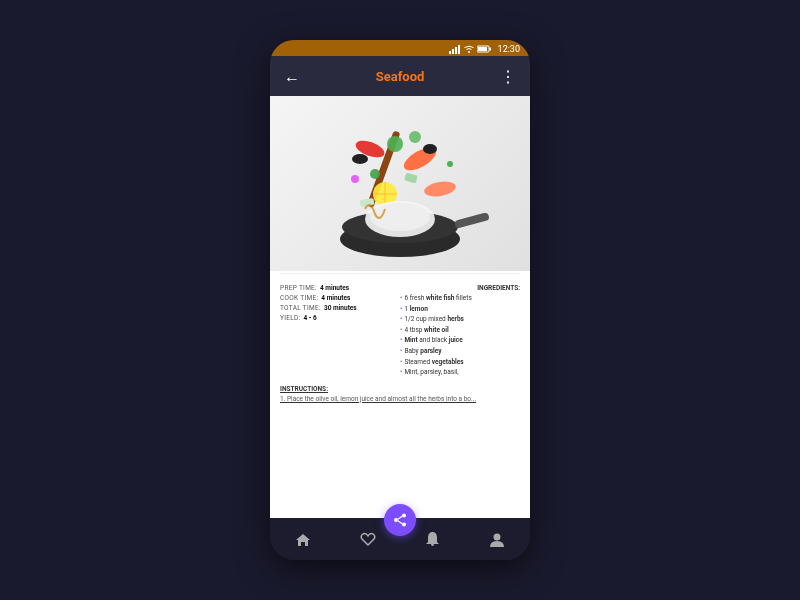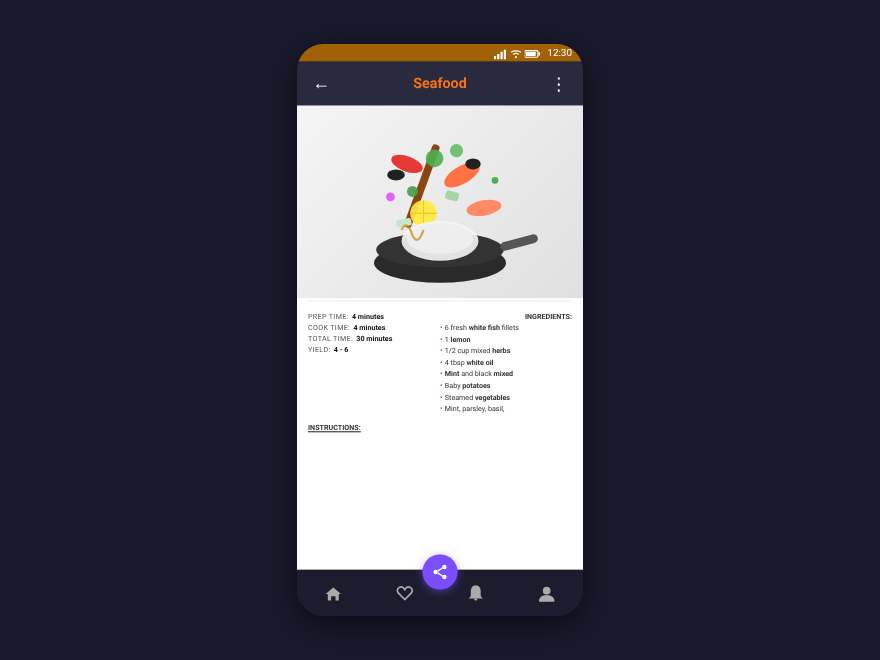--- a/index.html
+++ b/index.html
@@ -318,39 +318,40 @@
         <div class="ingredient-item">
           <span class="ingredient-dot">•</span>
           <span>1/2 cup mixed <strong>herbs</strong></span>
         </div>
         <div class="ingredient-item">
           <span class="ingredient-dot">•</span>
           <span>4 tbsp <strong>white oil</strong></span>
         </div>
         <div class="ingredient-item">
           <span class="ingredient-dot">•</span>
-          <span><strong>Mint</strong> and black <strong>mixed</strong></span>
-        </div>
-        <div class="ingredient-item">
-          <span class="ingredient-dot">•</span>
-          <span>Baby <strong>potatoes</strong></span>
+          <span><strong>Mint</strong> and black <strong>juice</strong></span>
+        </div>
+        <div class="ingredient-item">
+          <span class="ingredient-dot">•</span>
+          <span>Baby <strong>parsley</strong></span>
         </div>
         <div class="ingredient-item">
           <span class="ingredient-dot">•</span>
           <span>Steamed <strong>vegetables</strong></span>
         </div>
         <div class="ingredient-item">
           <span class="ingredient-dot">•</span>
           <span>Mint, parsley, basil,</span>
         </div>
       </div>
     </div>
 
     <div class="instructions-area">
       <div class="instructions-label">INSTRUCTIONS:</div>
+      <div class="instructions-text">1. Place the olive oil, lemon juice and almost all the herbs into a bo...</div>
     </div>
   </div>
 
   <div class="bottom-nav">
     <div class="nav-icon">
       <svg width="16" height="16" viewBox="0 0 16 16" fill="#aaa">
         <path d="M8 2 L15 8 L13 8 L13 14 L10 14 L10 10 L6 10 L6 14 L3 14 L3 8 L1 8 Z"></path>
       </svg>
     </div>
     <div class="nav-icon">

